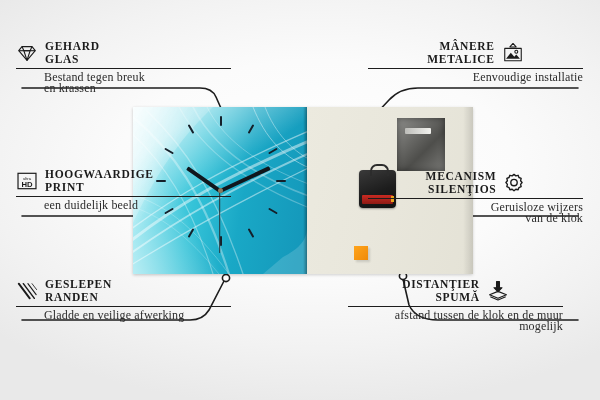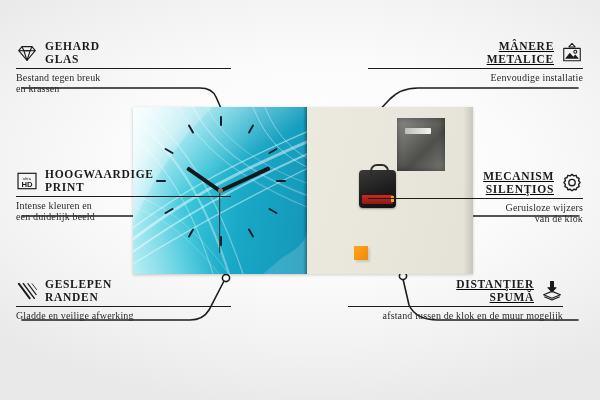--- a/index.html
+++ b/index.html
@@ -72,28 +72,28 @@
     background:linear-gradient(135deg,#ffa41c,#ef8a08);
     box-shadow:2px 2px 2px rgba(0,0,0,.13);}
 
   
   #wires{position:absolute;inset:0;width:600px;height:400px;pointer-events:none;}
 
   
   .callout{position:absolute;width:215px;}
   .callout.right{text-align:right;}
   .co-head{display:flex;align-items:center;gap:7px;padding-bottom:3px;}
-  .callout.right .co-head{justify-content:flex-end;text-decoration:underline;}
+  .callout.right .co-head{justify-content:center;}
   .co-title{
     font-size:11.5px;font-weight:700;letter-spacing:.7px;color:#1b1b1b;
     line-height:12.5px;text-transform:uppercase;
   }
   .co-rule{height:1px;background:#1d1d1d;width:100%;}
   .co-sub{
-    font-size:10px;line-height:11px;color:#2b2b2b;padding-top:3px;letter-spacing:.15px;
+    font-size:12px;line-height:11px;color:#2b2b2b;padding-top:3px;letter-spacing:.15px;margin-left:28px;
   }
   .ico{flex:0 0 auto;width:22px;height:22px;display:block;}
 
   .c-glas{left:16px;top:40px;}
   .c-print{left:16px;top:168px;}
   .c-randen{left:16px;top:278px;}
   .c-manere{left:368px;top:40px;}
   .c-mecanism{left:368px;top:170px;}
   .c-distantier{left:348px;top:278px;}
 </style>
@@ -222,21 +222,20 @@
         <text x="12" y="11" font-family="Liberation Sans, sans-serif" font-size="4.6" text-anchor="middle" fill="#1b1b1b">ultra</text>
         <text x="12" y="18.4" font-family="Liberation Sans, sans-serif" font-size="8.4" font-weight="bold" text-anchor="middle" fill="#1b1b1b">HD</text>
       </svg>
       <div class="co-title">
         <div>HOOGWAARDIGE</div>
         <div>PRINT</div>
       </div>
     </div>
     <div class="co-rule"></div>
     <div class="co-sub">
-      <div>Intense kleuren en</div>
       <div>een duidelijk beeld</div>
     </div>
   </div>
 
   <div class="callout c-randen">
     <div class="co-head">
       <svg class="ico" viewBox="0 0 24 24" fill="none" stroke="#1b1b1b" stroke-linecap="round">
         <path d="M3 4 L15 20" stroke-width="2.1"></path>
         <path d="M8 4 L20 20" stroke-width="1.6"></path>
         <path d="M13 4 L22 16" stroke-width="1.2"></path>

